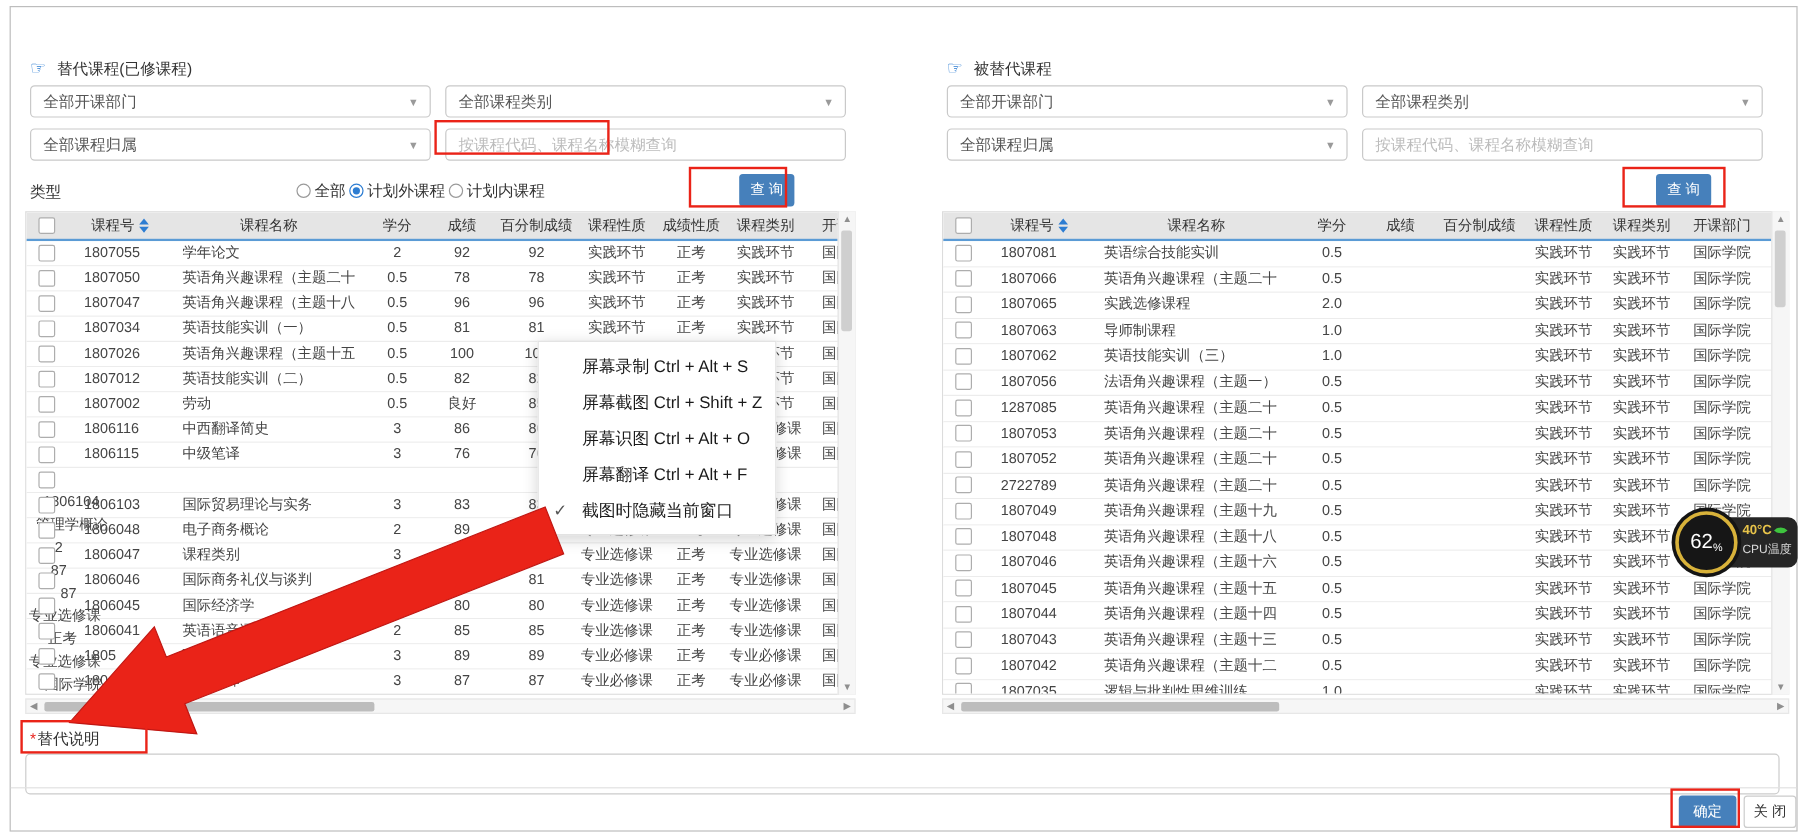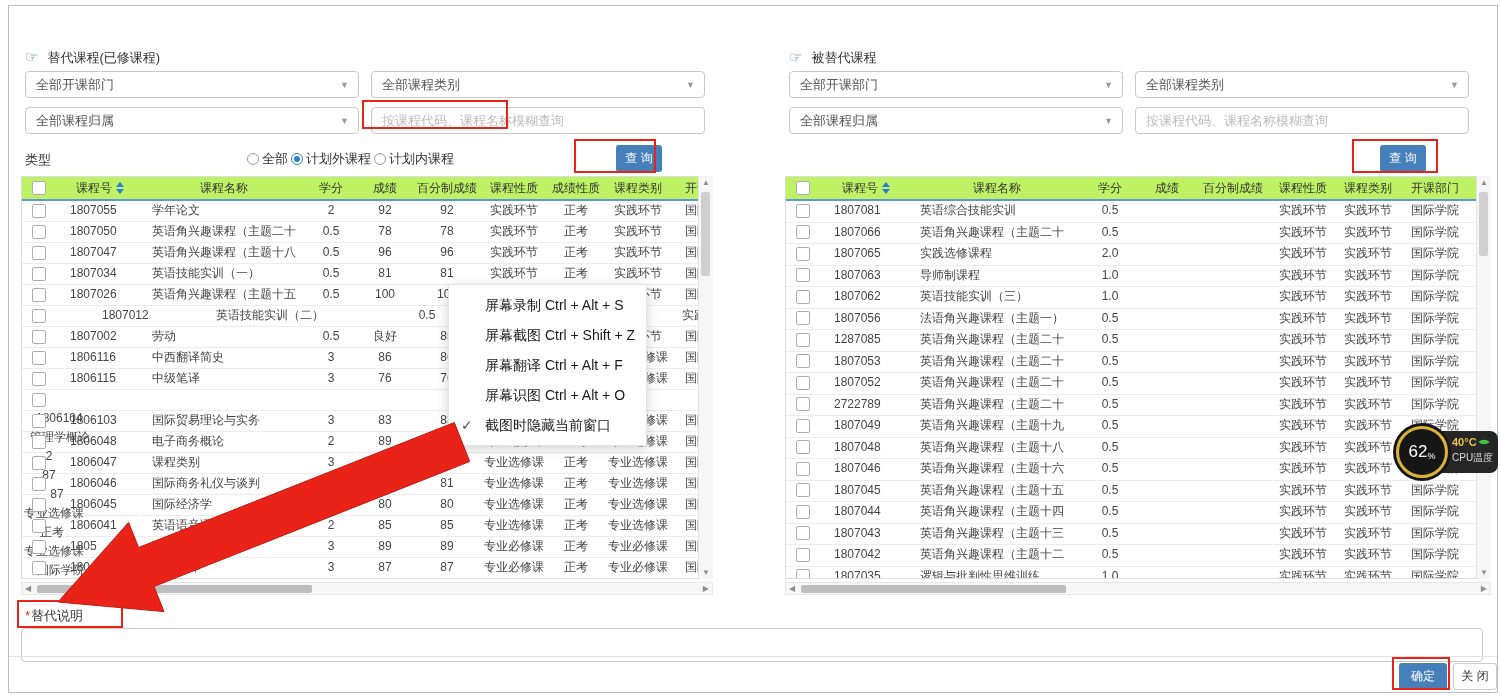--- a/index.html
+++ b/index.html
@@ -23,21 +23,21 @@
   .radio-group{position:absolute;left:222px;top:-1px;display:flex;align-items:center;}
   .radio-item{display:flex;align-items:center;margin-right:3px;}
   .radio{width:12px;height:12px;border:1px solid #9a9a9a;border-radius:50%;display:inline-block;background:#fff;
          box-sizing:border-box;margin-right:3px;position:relative;}
   .radio.sel{border-color:#2d7dd2;}
   .radio.sel::after{content:'';position:absolute;left:2px;top:2px;width:6px;height:6px;border-radius:50%;background:#2d7dd2;}
   .btn{background:#4680bb;color:#fff;font-size:12px;text-align:center;border-radius:3px;cursor:pointer;}
   .btn-query{position:absolute;top:106px;left:595px;width:46px;height:27px;line-height:27px;}
   .table{position:absolute;left:0;top:137px;height:403px;border:1px solid #dcdcdc;overflow:hidden;background:#fff;box-sizing:border-box;}
   .trow{display:flex;border-bottom:1px solid #ececec;background:#fff;flex:none;}
-  .thead{border-bottom:2px solid #5b9bd5;background:#bef264;}
+  .thead{border-bottom:2px solid #5b9bd5;background:#e5e5e5;}
   .cell{flex:none;overflow:hidden;white-space:nowrap;box-sizing:border-box;font-size:12px;color:#444;}
   .hcell{display:flex;align-items:center;justify-content:center;gap:4px;color:#333;}
   .c-mid{text-align:center;}
   .c-num{padding-left:14px;}
   .c-name{padding-left:8px;}
   .cb{width:12px;height:12px;border:1px solid #adadad;border-radius:2px;background:#fff;display:inline-block;vertical-align:middle;}
   .sort i{display:block;width:0;height:0;border-left:4px solid transparent;border-right:4px solid transparent;}
   .sort .up{border-bottom:5px solid #2d7dd2;margin-bottom:2px;}
   .sort .dn{border-top:5px solid #2d7dd2;}
   .vscroll{position:absolute;top:0;right:0;bottom:0;width:14px;background:#f6f6f6;border-left:1px solid #e4e4e4;z-index:5;
@@ -202,21 +202,21 @@
           <div class="cell c-num" style="width: 88px;">1807026</div>
           <div class="cell c-name" style="width: 160px;">英语角兴趣课程（主题十五</div>
           <div class="cell c-mid" style="width: 54px;">0.5</div>
           <div class="cell c-mid" style="width: 54px;">100</div>
           <div class="cell c-mid" style="width: 70px;">100</div>
           <div class="cell c-mid" style="width: 64px;">实践环节</div>
           <div class="cell c-mid" style="width: 60px;">正考</div>
           <div class="cell c-mid" style="width: 64px;">实践环节</div>
           <div class="cell c-mid" style="width: 78px;">国际学院</div>
         </div>
-        <div class="trow" style="height: 20px; line-height: 19px; gap: 32px;">
+        <div class="trow" style="height: 20px; line-height: 19px;">
           <div class="cell c-mid" style="width: 34px;"><span class="cb"></span></div>
           <div class="cell c-num" style="width: 88px;">1807012</div>
           <div class="cell c-name" style="width: 160px;">英语技能实训（二）</div>
           <div class="cell c-mid" style="width: 54px;">0.5</div>
           <div class="cell c-mid" style="width: 54px;">82</div>
           <div class="cell c-mid" style="width: 70px;">82</div>
           <div class="cell c-mid" style="width: 64px;">实践环节</div>
           <div class="cell c-mid" style="width: 60px;">正考</div>
           <div class="cell c-mid" style="width: 64px;">实践环节</div>
           <div class="cell c-mid" style="width: 78px;">国际学院</div>
@@ -666,22 +666,22 @@
   </div>
   <div class="remark-box"></div>
   <div class="footer-sep"></div>
   <div class="btn btn-ok">确定</div>
   <div class="btn-close">关 闭</div>
 </div>
 
 <div class="ctx">
   <div class="ctx-item">屏幕录制 Ctrl + Alt + S</div>
   <div class="ctx-item">屏幕截图 Ctrl + Shift + Z</div>
+  <div class="ctx-item">屏幕识图 Ctrl + Alt + O</div>
   <div class="ctx-item">屏幕翻译 Ctrl + Alt + F</div>
-  <div class="ctx-item">屏幕识图 Ctrl + Alt + O</div>
   <div class="ctx-item">
     <span class="chk">✓</span><span>截图时隐藏当前窗口</span>
   </div>
 </div>
 
 <svg class="arrow-svg" width="1500" height="697" viewBox="0 0 1500 697">
   <polygon points="454.3,422.5 138.6,547.5 128.6,522.4 58,602 164.0,611.6 154.0,586.5 469.7,461.5" fill="#ea2318" stroke="#c01713" stroke-width="1"></polygon>
 </svg>
 <div class="hl" style="left:362px;top:100px;width:146px;height:29px;"></div>
 <div class="hl" style="left:574px;top:139px;width:82px;height:34px;"></div>

